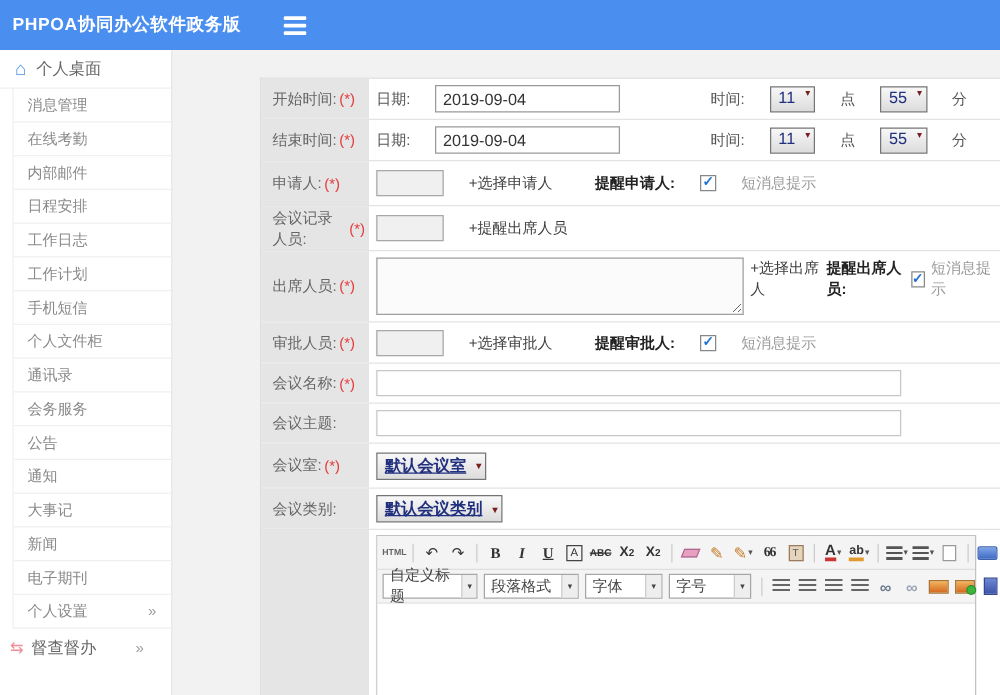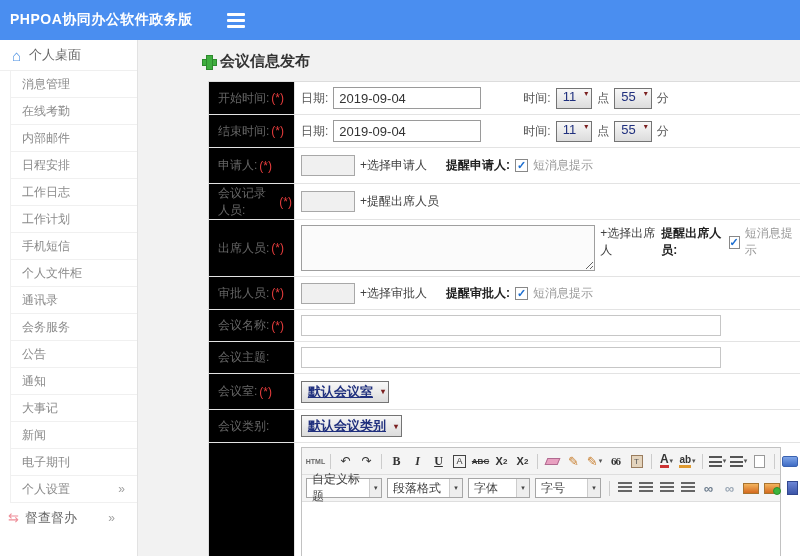--- a/index.html
+++ b/index.html
@@ -35,23 +35,23 @@
   .form-title { display:flex; align-items:center; gap:5px; margin-left:-6px; }
   .plus-icon { width:13px; height:13px; position:relative; display:inline-block; }
   .plus-icon::before { content:""; position:absolute; left:0; top:4px; width:13px; height:5px; background:#3fae3f; border:1px solid #2d8a2d; }
   .plus-icon::after { content:""; position:absolute; left:4px; top:0; width:5px; height:13px; background:#3fae3f; border:1px solid #2d8a2d; }
   .form-title-text { font-size:15px; font-weight:bold; color:#333; }
 
   
   .ftable { margin-top:10px; border:1px solid #dcdcdc; border-right:none; background:#fff; width:100%; }
   .frow { display:flex; border-bottom:1px solid #e3e3e3; align-items:stretch; }
   .frow:last-child { border-bottom:none; }
-  .flabel { width:86px; flex-shrink:0; border-right:1px solid #e3e3e3; padding:0 2px 0 9px; display:flex; align-items:center; color:#666; background:#000000; font-size:12px; }
+  .flabel { width:86px; flex-shrink:0; border-right:1px solid #e3e3e3; padding:0 2px 0 9px; display:flex; align-items:center; color:#666; background:#e5e5e5; font-size:12px; }
   .req { color:#e53c3c; margin-left:2px; }
-  .fcontent { flex:1; padding:5px 6px; display:flex; align-items:center; gap:5px; min-width:0; }
+  .fcontent { flex:1; padding:5px 6px; display:flex; align-items:center; gap:20px; min-width:0; }
   .h33 { min-height:33px; } .h36 { min-height:36px; } .h29 { min-height:29px; } .h30 { min-height:30px; }
 
   .field-label { color:#555; }
   .date-input { width:148px; height:22px; border:1px solid #9a9a9a; padding:1px 5px; font-size:13px; color:#333; font-family:"Liberation Sans",sans-serif; }
   .gap-lg { width:32px; flex-shrink:0; }
   .mini-select { display:inline-flex; align-items:flex-start; border:1px solid #747474; background:linear-gradient(#f8f8f8,#dcdcdc); height:21px; padding-left:6px; color:#20307e; font-size:13px; cursor:pointer; }
   .mini-select .arrow { font-size:8px; color:#7a1f1f; padding:0 3px; margin-left:5px; }
   .room-select { display:inline-flex; align-items:center; border:1px solid #747474; background:linear-gradient(#f8f8f8,#dcdcdc); height:22px; padding-left:6px; color:#20307e; font-size:13px; font-weight:bold; cursor:pointer; }
   .room-select .val { text-decoration:underline; }
   .room-select .arrow { font-size:8px; color:#7a1f1f; padding:0 3px; margin-left:5px; }
@@ -178,24 +178,20 @@
       </div>
     </div>
     <div class="side-bottom">
       <span class="shuffle-icon">⇆</span>
       <span>督查督办</span>
       <span class="chev-right">»</span>
     </div>
   </aside>
 
   <main>
-    <div class="form-title">
-      <span class="plus-icon"></span>
-      <span class="form-title-text">会议信息发布</span>
-    </div>
 
     <div class="ftable">
 
       <div class="frow h33">
         <div class="flabel">
             <span>开始时间:</span>
             <span class="req">(*)</span>
           </div>
         <div class="fcontent">
           <span class="field-label">日期:</span>

